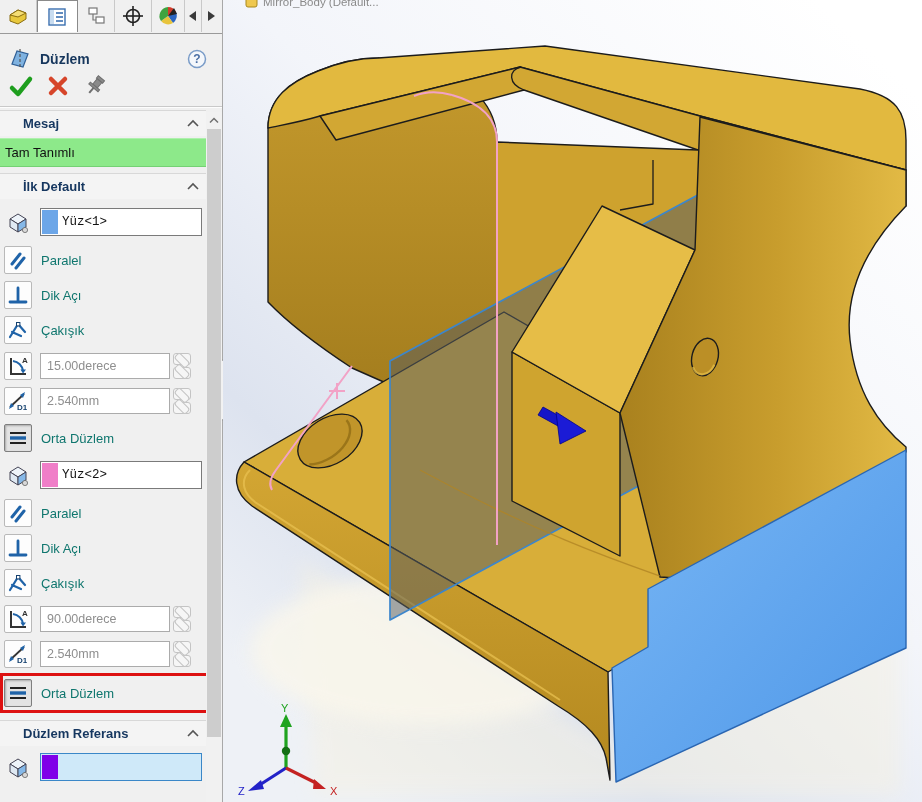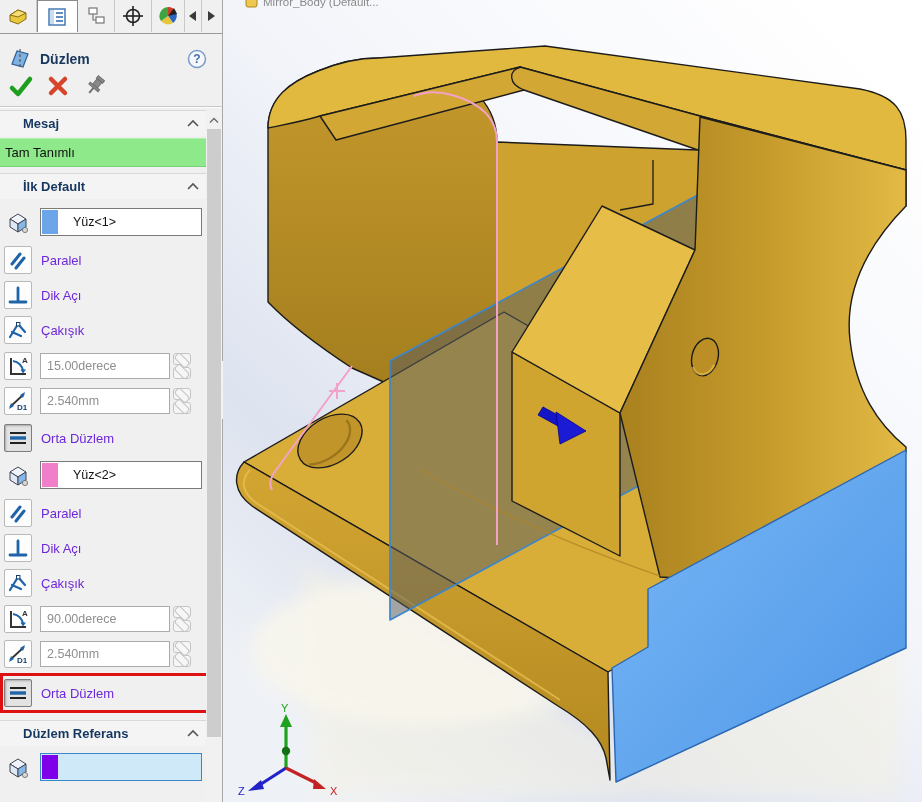--- a/index.html
+++ b/index.html
@@ -34,22 +34,22 @@
 
   .row{display:flex;align-items:center;margin-left:4px;}
   .icbtn{width:26px;height:26px;background:#fdfdfd;border:1px solid #b9b9b9;border-radius:2px;
     display:flex;align-items:center;justify-content:center;flex:0 0 auto;}
   .icbtn.flat{border-color:transparent;background:transparent;}
   .icbtn.pressed{background:#e3e3e3;border:1px solid #7e7e7e;box-shadow:inset 1px 1px 2px rgba(0,0,0,.25);}
   .selbox{flex:1;height:26px;background:#fff;border:1px solid #7a7a7a;margin-left:8px;margin-right:4px;
     display:flex;align-items:stretch;font-size:12.5px;color:#111;}
   .selbox.active{background:#cfe9f9;border-color:#3a87c8;}
   .swatch{width:16px;margin:1px;flex:0 0 auto;}
-  .selbox .v{display:flex;align-items:center;padding-left:14px;}
-  .lbl{font-size:13px;color:#6d28d9;margin-left:9px;}
+  .selbox .v{display:flex;align-items:center;padding-left:3px;font-family:Liberation Mono, monospace;}
+  .lbl{font-size:13px;color:#0f766e;margin-left:9px;}
   .field{width:122px;height:24px;background:#fff;border:1px solid #ababab;margin-left:8px;
     font-size:12.5px;color:#8f8f8f;display:flex;align-items:center;padding-left:6px;}
   .spin{width:18px;height:26px;margin-left:3px;display:flex;flex-direction:column;gap:2px;}
   .spin div{flex:1;background:#f6f6f6;border:1px solid #c4c4c4;border-radius:3px;
     display:flex;align-items:center;justify-content:center;}
   .sc{width:6px;height:6px;border-left:1.6px solid #a5a5a5;border-top:1.6px solid #a5a5a5;}
   .sc.up{transform:rotate(45deg) translate(1px,1px);}
   .sc.dn{transform:rotate(225deg) translate(1px,1px);}
   .redbox{outline:3px solid #dd1111;outline-offset:1px;}
 

